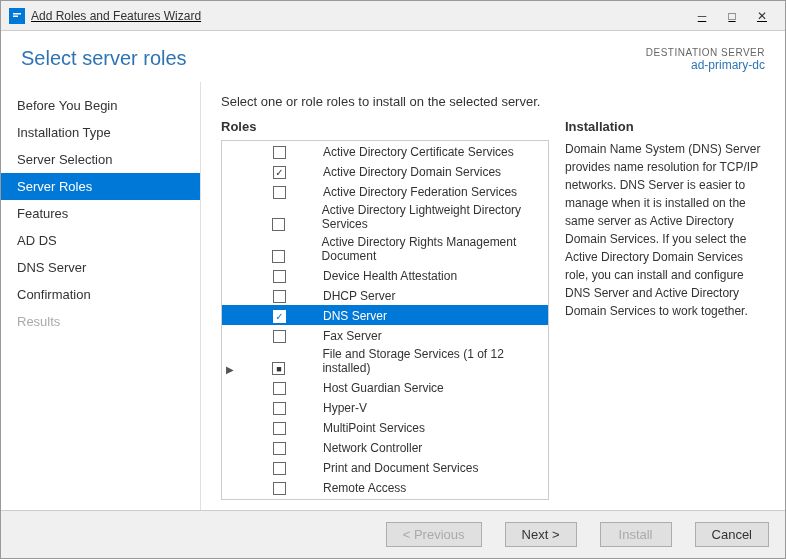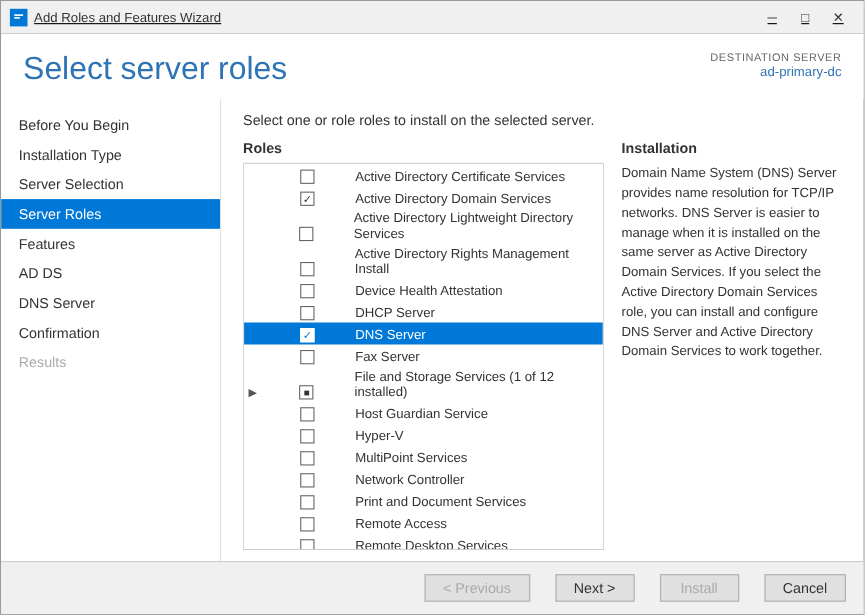--- a/index.html
+++ b/index.html
@@ -74,21 +74,21 @@
     
     .page-header {
       background: #fff;
       padding: 16px 20px 10px 20px;
       border-bottom: none;
       display: flex;
       align-items: flex-start;
       justify-content: space-between;
     }
     .page-title {
-      font-size: 29px;
+      font-size: 20px;
       color: #2e74b5;
       font-weight: 300;
     }
     .destination-info {
       text-align: right;
       font-size: 11px;
     }
     .destination-label {
       color: #666;
       font-size: 10px;
@@ -310,26 +310,31 @@
                     <span>Active Directory Certificate Services</span>
                   </li>
                   <li class="role-item">
                     <span class="expand-icon"></span>
                     <span class="checkbox checked">✓</span>
                     <span>Active Directory Domain Services</span>
                   </li>
                   <li class="role-item">
                     <span class="expand-icon"></span>
                     <span class="checkbox"></span>
+                    <span>Active Directory Federation Services</span>
+                  </li>
+                  <li class="role-item">
+                    <span class="expand-icon"></span>
+                    <span class="checkbox"></span>
                     <span>Active Directory Lightweight Directory Services</span>
                   </li>
                   <li class="role-item">
                     <span class="expand-icon"></span>
                     <span class="checkbox"></span>
-                    <span>Active Directory Rights Management Install</span>
+                    <span>Active Directory Rights Management Document</span>
                   </li>
                   <li class="role-item">
                     <span class="expand-icon"></span>
                     <span class="checkbox"></span>
                     <span>Device Health Attestation</span>
                   </li>
                   <li class="role-item">
                     <span class="expand-icon"></span>
                     <span class="checkbox"></span>
                     <span>DHCP Server</span>

